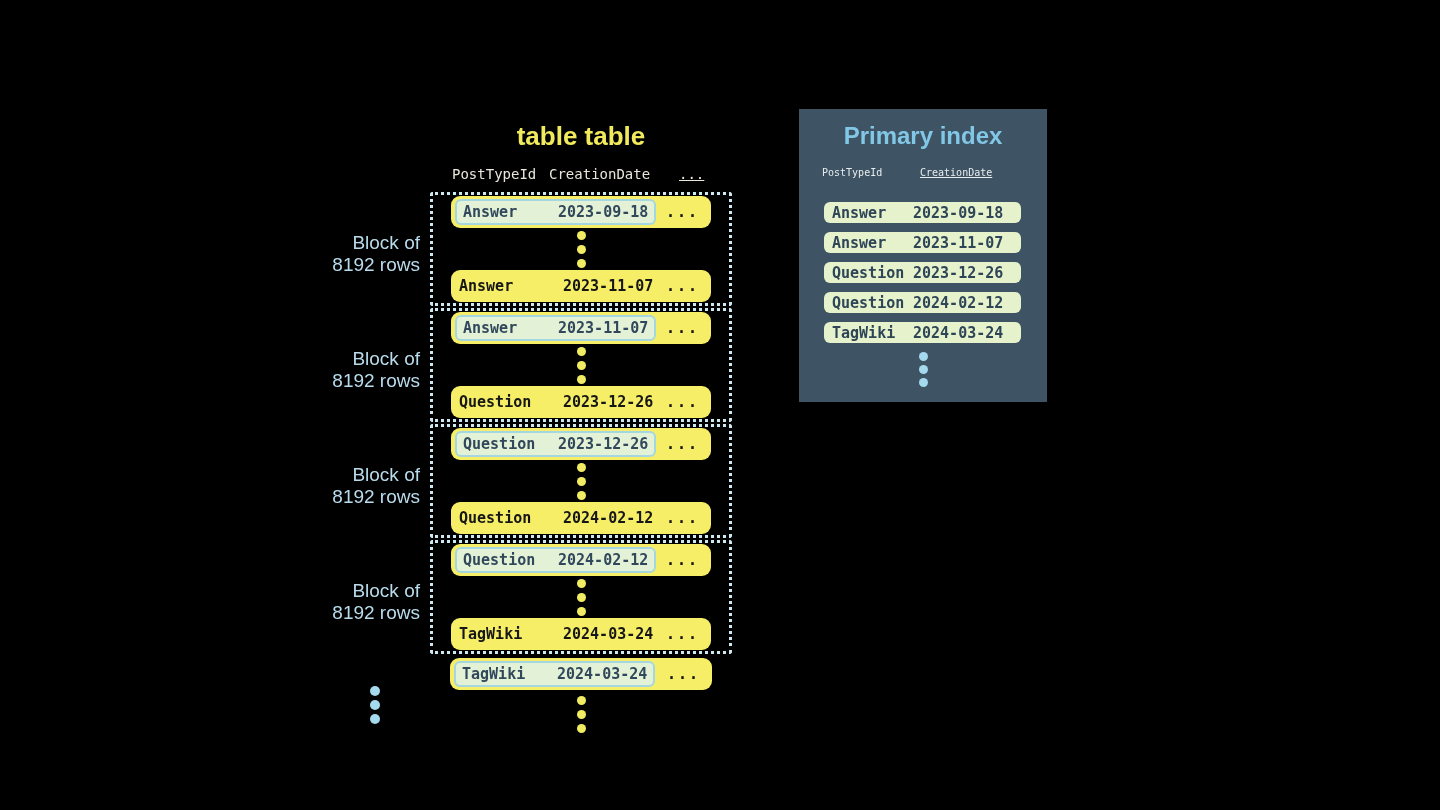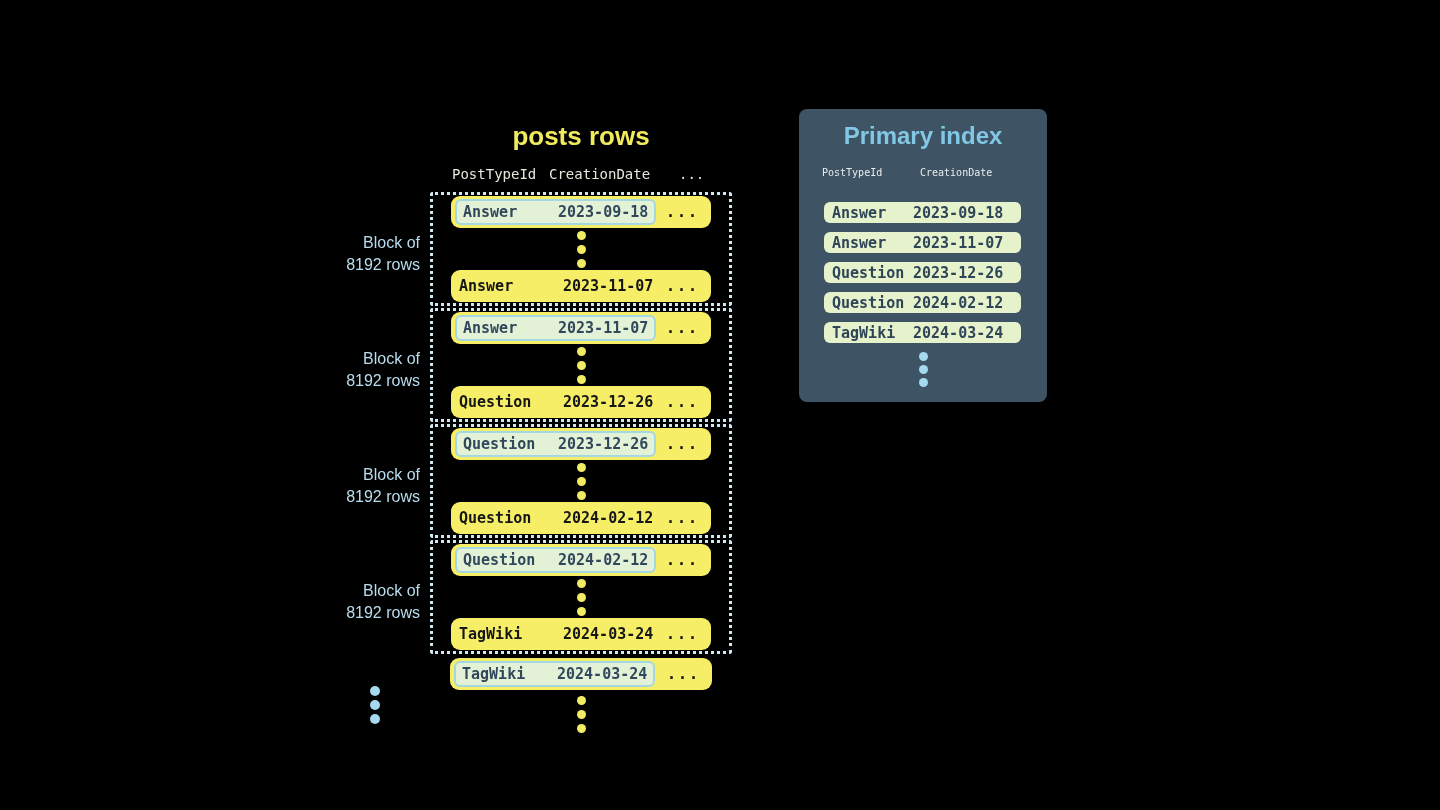--- a/index.html
+++ b/index.html
@@ -7,21 +7,21 @@
     --row-text-dark:#161616; --highlight-green:#e3f1d6; --highlight-border:#a5d7e2;
     --highlight-text:#31485c; --block-border:#cfe9f3; --label-blue:#b9dced;
     --header-text:#e9e7db; --panel-bg:#3e5363; --panel-title:#82c8e6;
     --panel-header-text:#e9edf0; --index-row-bg:#e6f2cb; --index-row-text:#2e4558;
     --dot-blue:#a5d9ee; --dot-yellow:#f2ec62;
   }
   *{margin:0;padding:0;box-sizing:border-box;}
   html,body{background:var(--background);}
   .canvas{position:relative;width:1440px;height:810px;background:var(--background);overflow:hidden;
           font-family:"Liberation Sans",sans-serif;}
-  .mono{font-family:"DejaVu Sans Mono",monospace;}
+  .mono{font-family:"DejaVu Sans Mono",monospace;text-decoration:underline;}
 
   
   .pt-title{position:absolute;left:430px;top:121px;width:302px;text-align:center;
             font-size:26px;font-weight:600;color:var(--accent-yellow);}
   .pt-header{position:absolute;left:452px;top:166px;width:262px;font-size:14px;
              color:var(--header-text);white-space:nowrap;}
   .pt-header .c1{display:inline-block;width:97px;}
   .pt-header .c2{display:inline-block;width:130px;}
 
   .blocks{position:absolute;left:430px;top:192px;width:302px;}
@@ -42,45 +42,45 @@
   .vdots{display:flex;flex-direction:column;align-items:center;justify-content:center;gap:5px;}
   .block .vdots{flex:1 1 auto;}
   .vdots i{display:block;width:9px;height:9px;border-radius:50%;}
   .vdots.yellow i{background:var(--dot-yellow);}
   .vdots.blue i{background:var(--dot-blue);}
 
   .overflow-row{margin:4px 20px 0 20px;}
   .tail-dots{margin-top:6px;}
 
   .block-label{position:absolute;left:260px;width:160px;text-align:right;
-               font-size:16px;line-height:22px;color:var(--label-blue);}
+               font-size:19px;line-height:22px;color:var(--label-blue);}
   .left-dots{position:absolute;left:370px;top:686px;gap:4px;}
   .left-dots i{width:10px;height:10px;}
 
   
   .panel{position:absolute;left:799px;top:109px;width:248px;height:293px;
-         background:var(--panel-bg);border-radius:8px;}
+         background:var(--panel-bg);border-radius:0;}
   .panel-title{position:absolute;top:13px;left:0;right:0;text-align:center;
                font-size:24px;font-weight:600;color:var(--panel-title);}
   .panel-header{position:absolute;top:58px;left:23px;font-size:10px;color:var(--panel-header-text);
                 white-space:nowrap;}
   .panel-header .c1{display:inline-block;width:98px;}
   .index-rows{position:absolute;top:93px;left:25px;width:197px;}
   .irow{height:21px;border-radius:6px;background:var(--index-row-bg);color:var(--index-row-text);
         display:flex;align-items:center;padding:0 8px;margin-bottom:9px;
         font-family:"DejaVu Sans Mono",monospace;font-size:15px;font-weight:bold;}
   .irow .type{display:inline-block;width:81px;white-space:pre;}
   .panel .vdots{position:absolute;top:243px;left:0;right:0;gap:4px;}
 </style>
 </head>
 <body>
 
 <div class="canvas">
 
-  <div class="pt-title">posts rows</div>
+  <div class="pt-title">table table</div>
   <div class="pt-header mono">
     <span class="c1">PostTypeId</span><span class="c2">CreationDate</span><span>...</span>
   </div>
 
   <div class="block-label" style="top:232px">
     <div>Block of</div>
     <div>8192 rows</div>
   </div>
   <div class="block-label" style="top:348px">
     <div>Block of</div>

